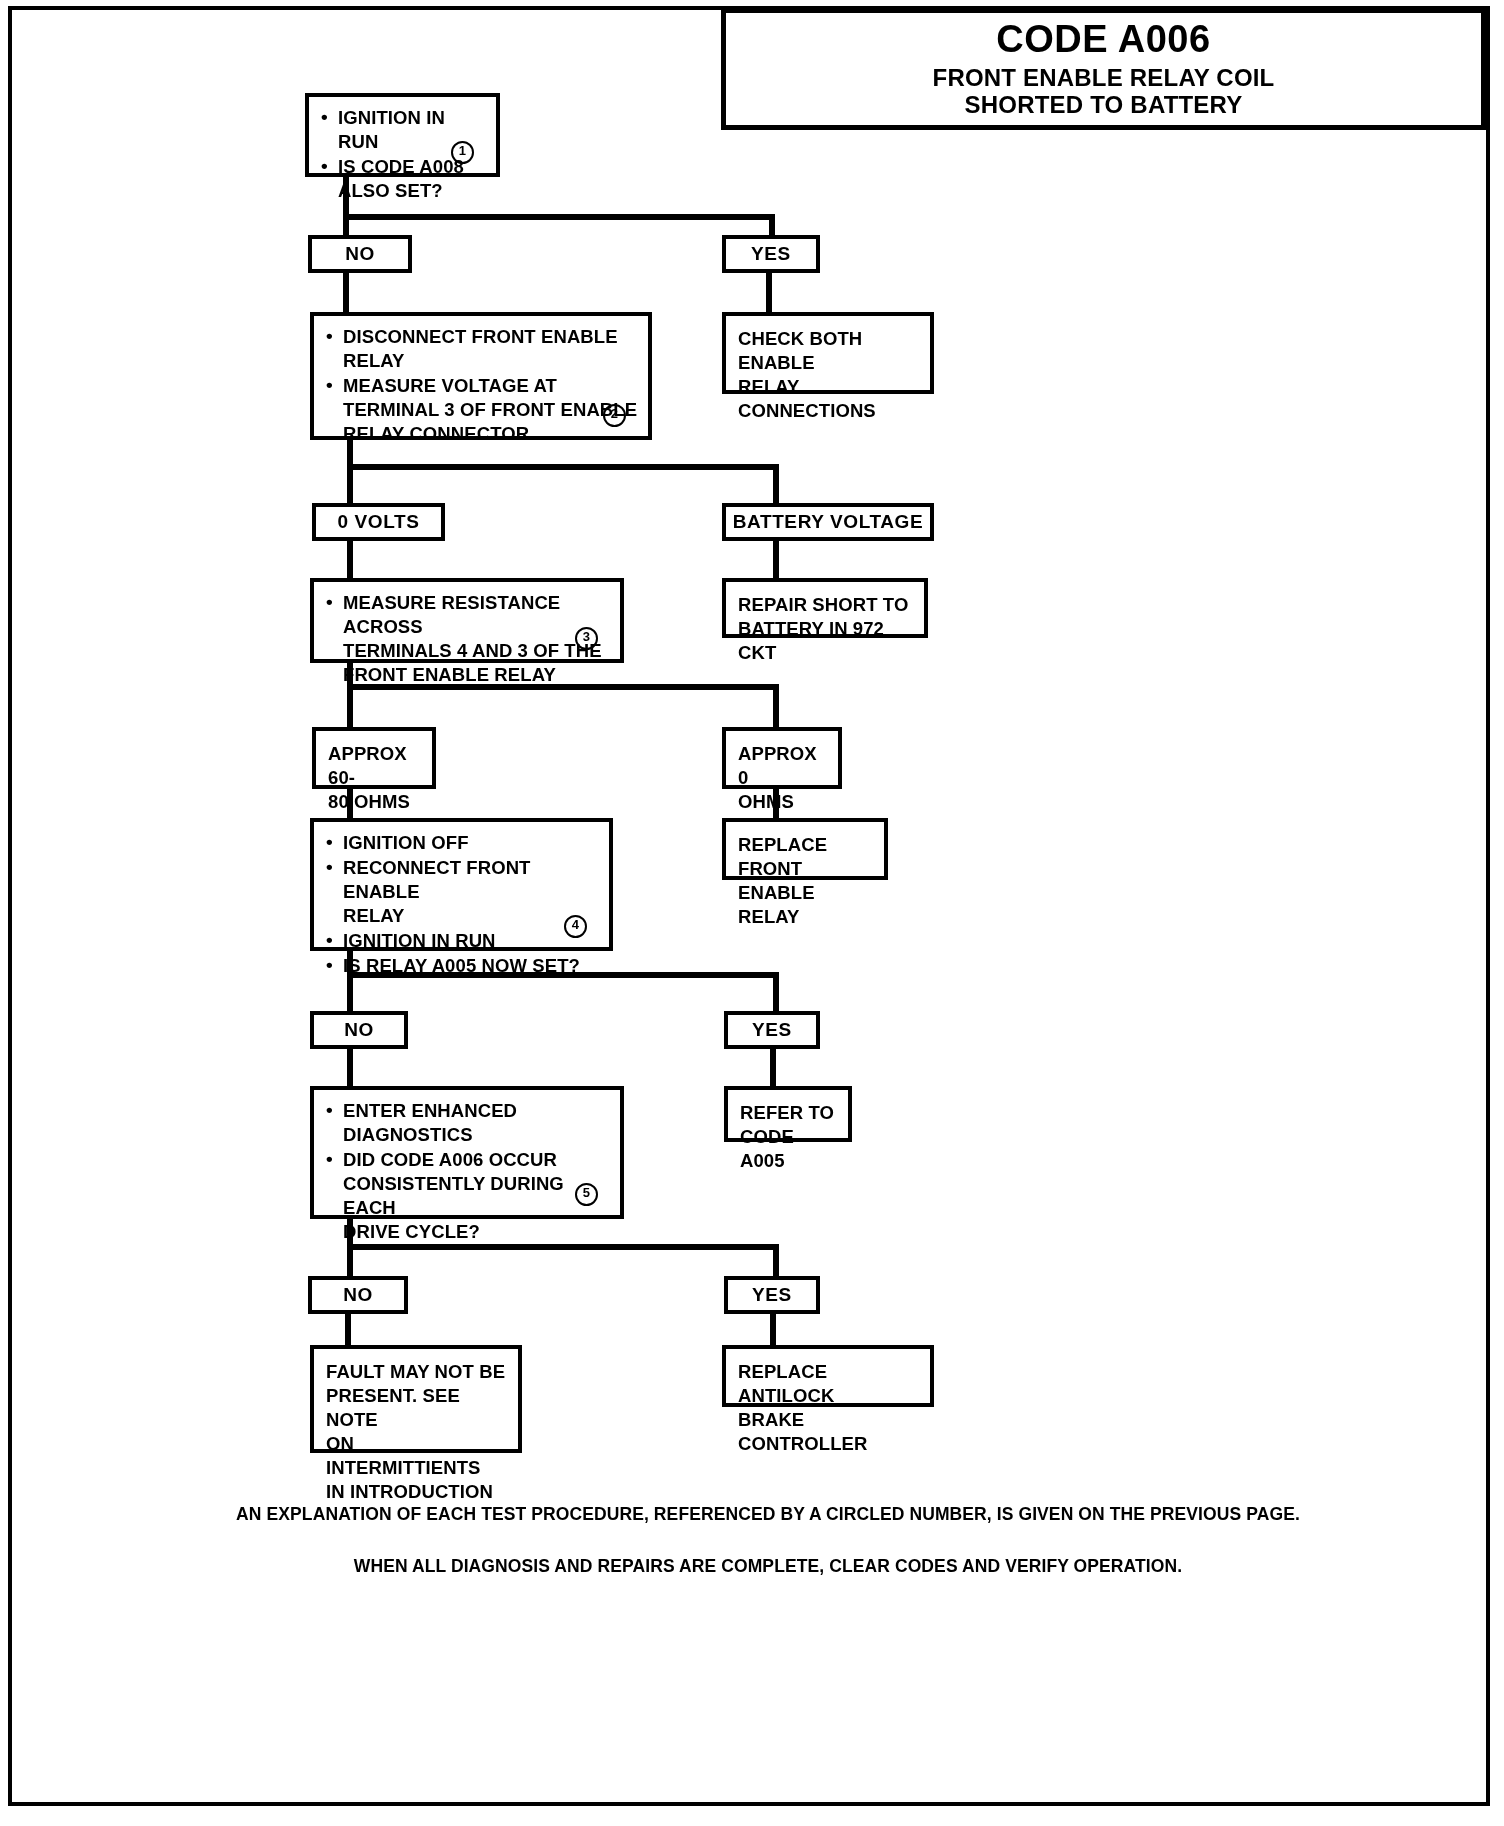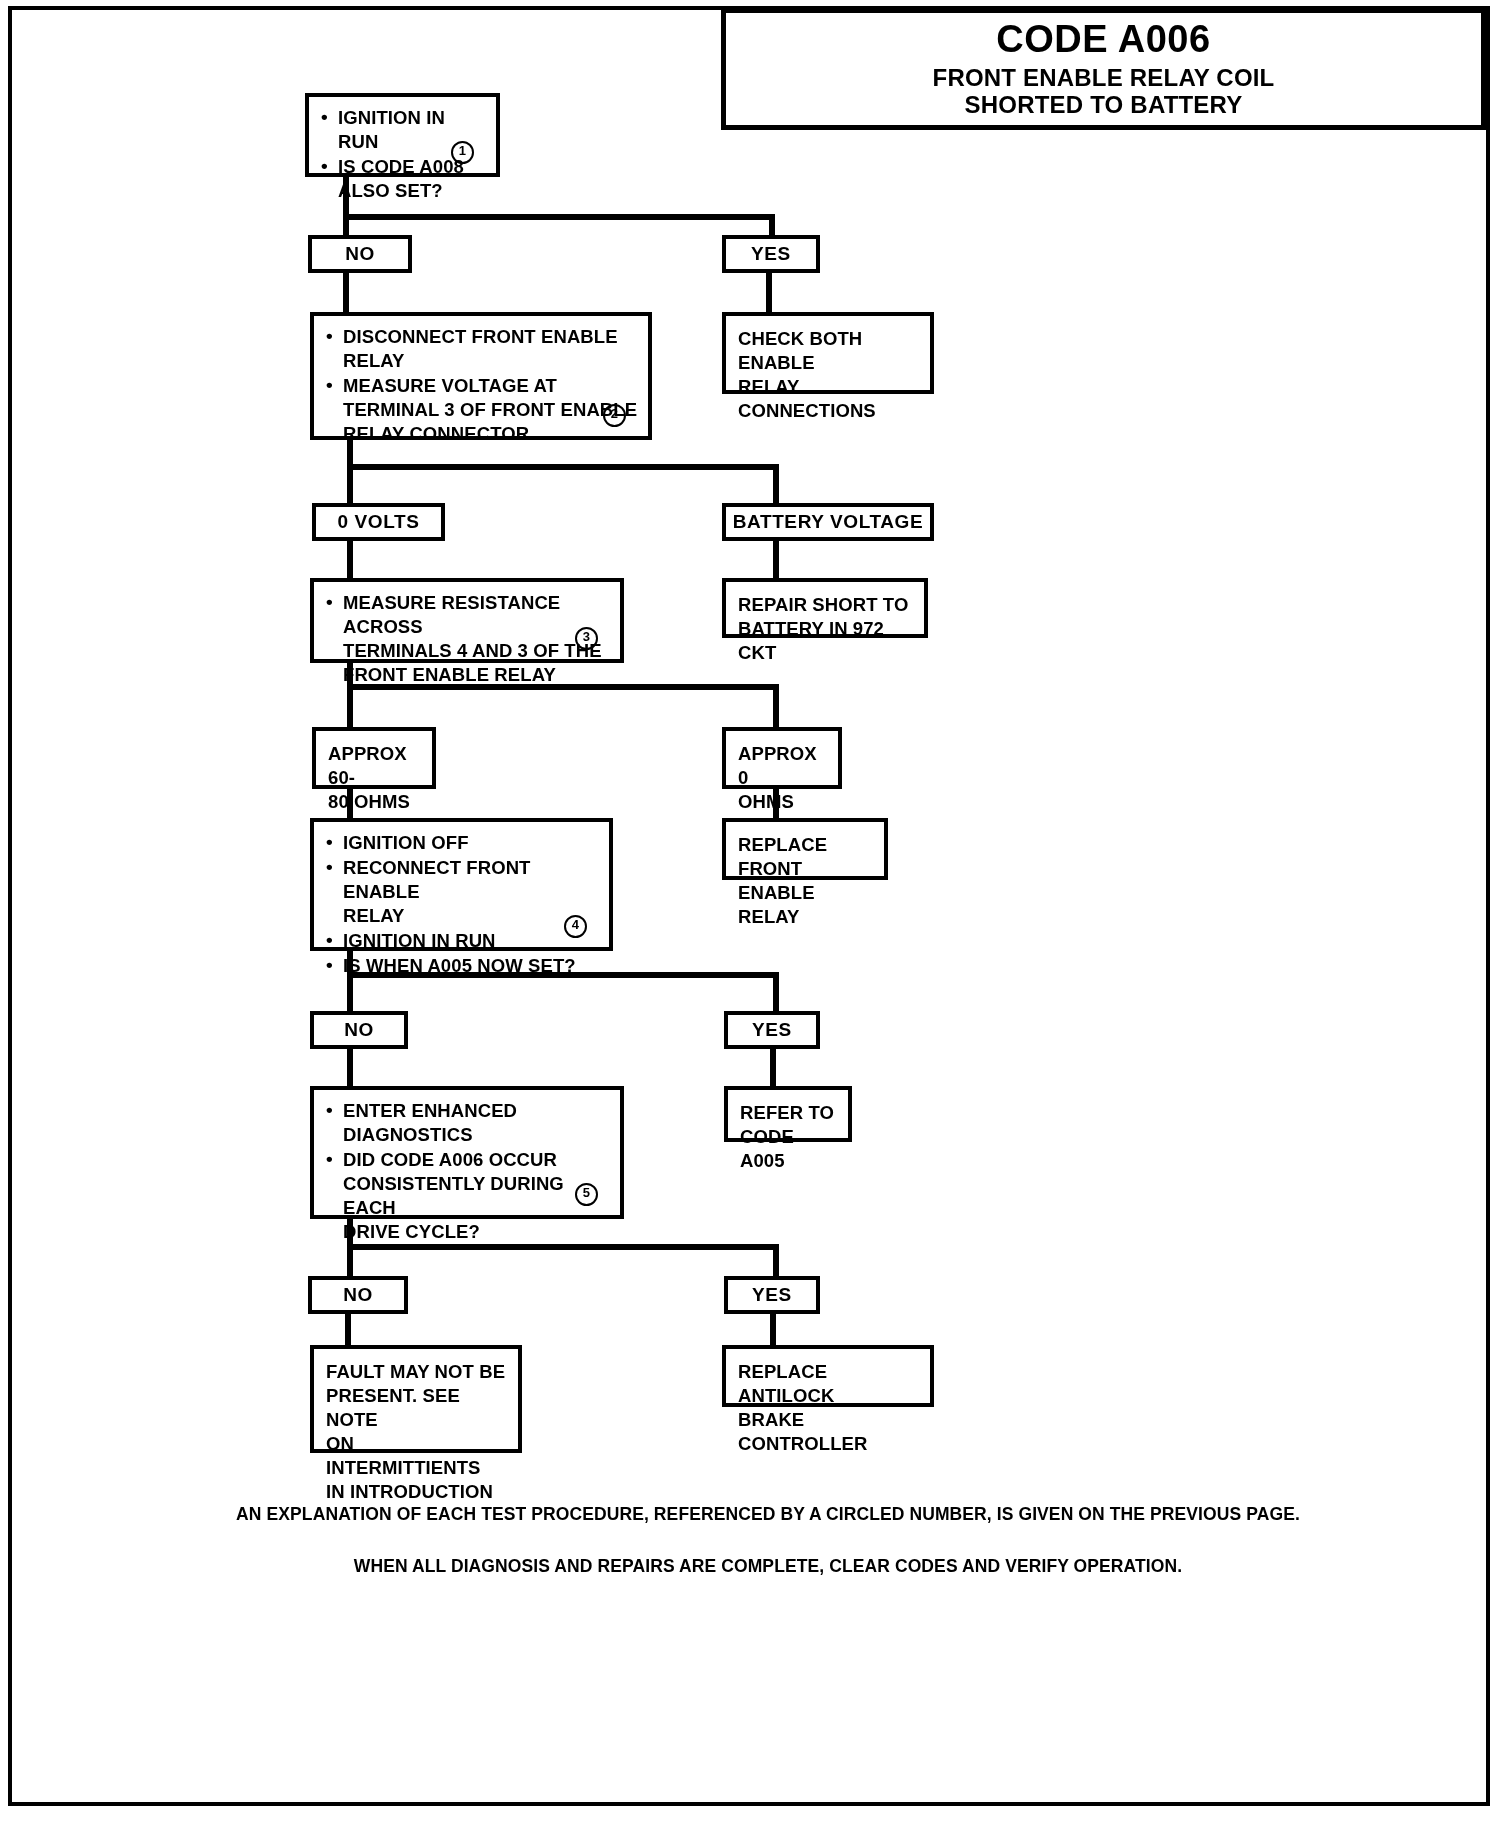--- a/index.html
+++ b/index.html
@@ -226,21 +226,21 @@
 
   <div class="vline" style="left:347px; top:789px; height:32px;"></div>
   <div class="vline" style="left:773px; top:789px; height:32px;"></div>
 
   <div class="box" style="left:310px; top:818px; width:303px; height:133px;">
     <ul class="bul">
       <li>IGNITION OFF</li>
       <li>RECONNECT FRONT ENABLE
 RELAY</li>
       <li>IGNITION IN RUN</li>
-      <li>IS WHEN A005 NOW SET?</li>
+      <li>IS RELAY A005 NOW SET?</li>
     </ul>
     <span class="circ ref">4</span>
   </div>
 
   <div class="box label-left" style="left:722px; top:818px; width:166px; height:62px;">
     <span class="plain">REPLACE FRONT
 ENABLE RELAY</span>
   </div>
 
   <div class="vline" style="left:347px; top:951px; height:62px;"></div>

